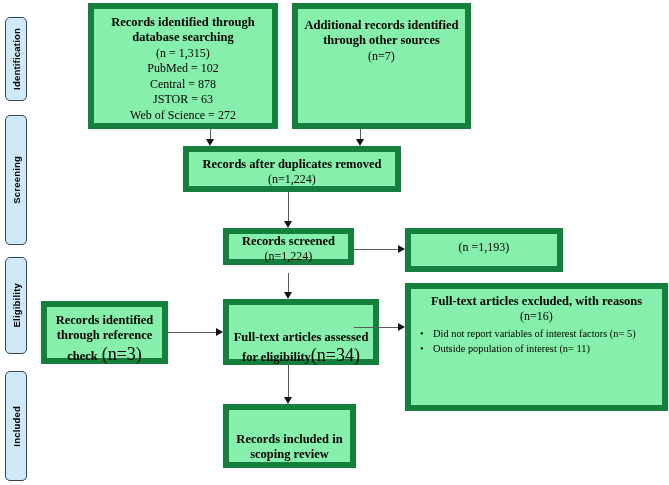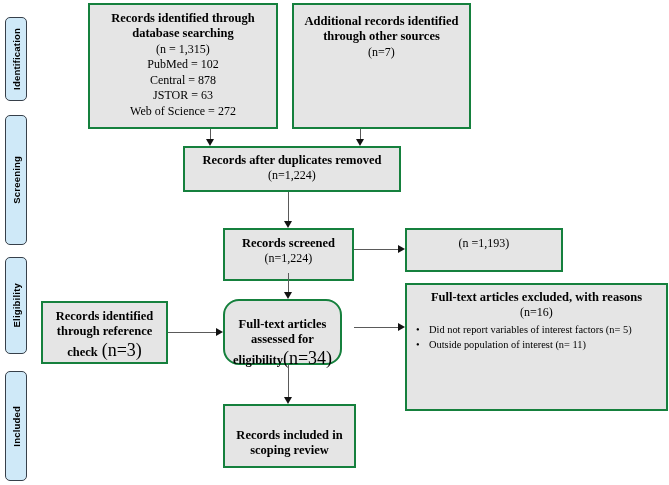--- a/index.html
+++ b/index.html
@@ -2,36 +2,36 @@
 <html><head>
 <meta charset="utf-8">
 <style>
   html,body { margin:0; padding:0; background:#ffffff; }
   .canvas {
     position:relative; width:669px; height:485px; background:#ffffff;
     font-family:"Liberation Serif", serif; color:#000; overflow:hidden;
   }
   
   .node {
-    position:absolute; background:#e5e5e5; border:2px solid #15803d;
+    position:absolute; background:#86efac; border:6px solid #15803d;
     box-sizing:border-box; text-align:center;
   }
   .node-title { font-weight:700; font-size:12.5px; line-height:1.22; padding:0 2px; }
   .node-line, .node-count { font-weight:400; font-size:12px; line-height:1.3; }
   .count-inline { font-weight:400; font-size:18px; }
   .spaced { margin-left:4px; }
   .count-small { font-size:11px; }
 
   #box-database  { left:88px;  top:3px;   width:190px; height:126px; padding-top:6px; }
   #box-additional{ left:292px; top:3px;   width:179px; height:126px; padding-top:9px; }
   #box-dedup     { left:183px; top:146px; width:218px; height:46px;  padding-top:5px; }
-  #box-screened  { left:223px; top:228px; width:131px; height:53px;  padding-top:6px; }
+  #box-screened  { left:223px; top:228px; width:131px; height:37px;  }
   #box-excluded  { left:405px; top:228px; width:158px; height:44px;  padding-top:6px; }
   #box-reference { left:41px;  top:301px; width:127px; height:63px;  padding-top:6px; }
-  #box-fulltext  { left:223px; top:299px; width:119px; height:66px;  padding-top:16px;border-radius:16px; }
+  #box-fulltext  { left:223px; top:299px; width:156px; height:66px;  padding-top:25px; }
   #box-reasons   { left:405px; top:283px; width:263px; height:128px; padding-top:5px; }
   #box-included  { left:223px; top:404px; width:133px; height:64px;  padding-top:22px; }
 
   .bullets { margin-top:1px; }
   .bullet {
     position:relative; text-align:left; font-size:10.4px; line-height:1.45;
     padding-left:22px; padding-right:3px; font-weight:400;
   }
   .bullet::before { content:"\2022"; position:absolute; left:9px; top:0; }
 

